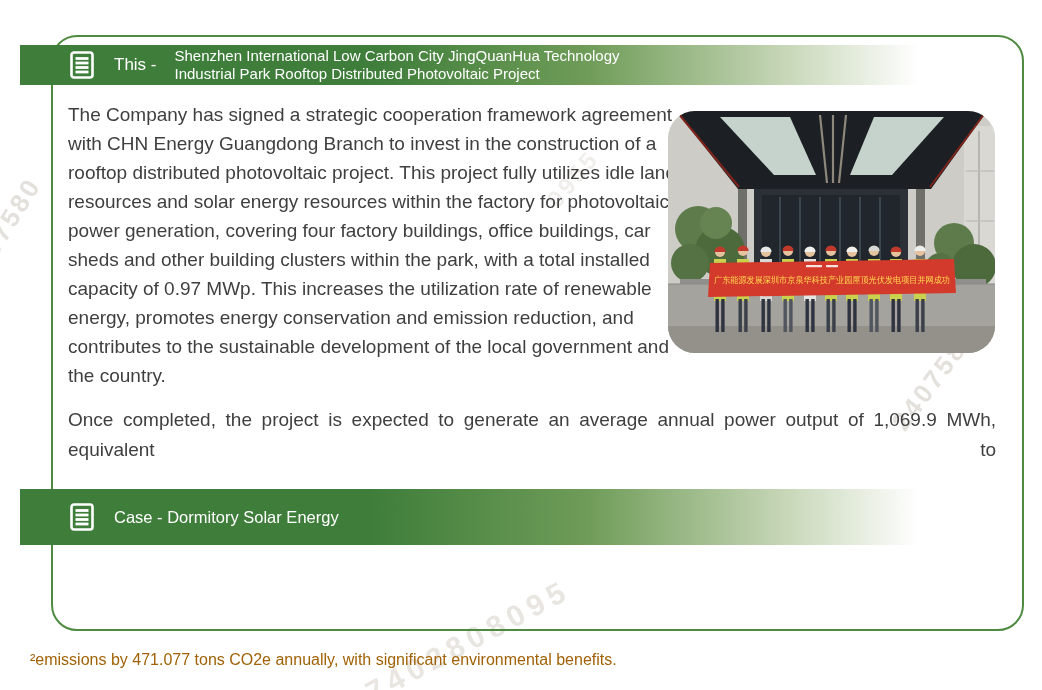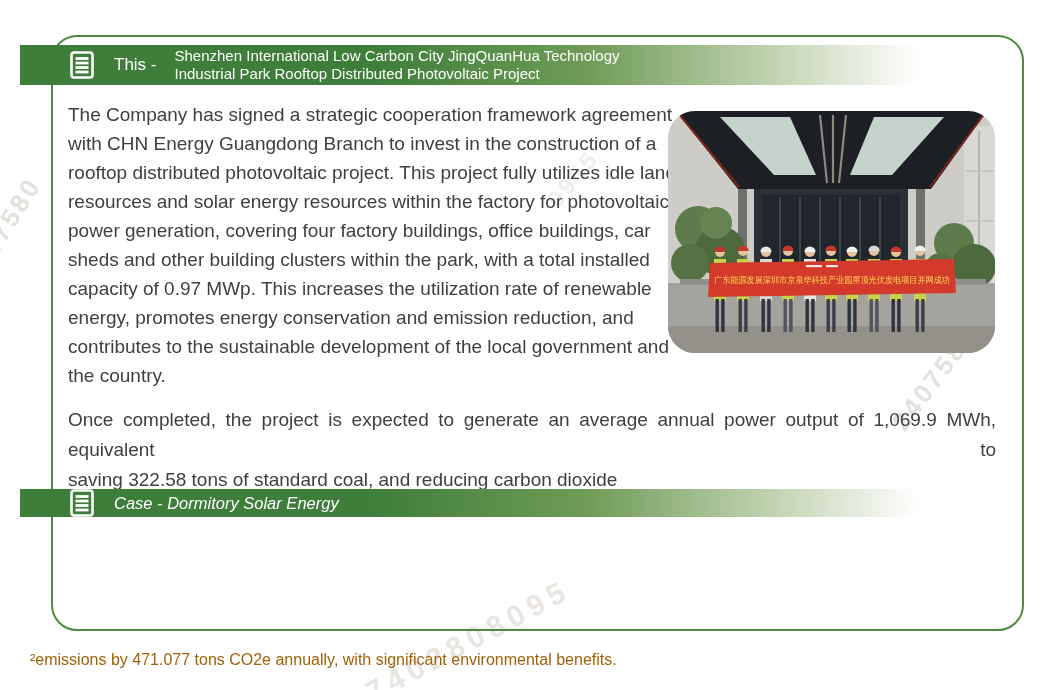--- a/index.html
+++ b/index.html
@@ -15,21 +15,21 @@
   .wm-top{left:552px;top:190px;font-size:24px;letter-spacing:3px;transform:rotate(-50deg);transform-origin:left center;opacity:.55;}
 
   
   .frame{position:absolute;left:51px;top:35px;width:973px;height:596px;box-sizing:border-box;
          border:2px solid #4e8b41;border-radius:26px;z-index:1;background:transparent;}
 
   
   .case-bar{position:absolute;left:20px;width:917px;display:flex;align-items:center;z-index:3;
             background:linear-gradient(90deg,#3e7d3a 0%,#3e7d3a 38%,#6f9c58 62%,#c9d8ba 84%,rgba(255,255,255,0) 98%);}
   .bar1{top:45px;height:40px;}
-  .bar2{top:489px;height:28px;font-style:italic;}
+  .bar2{top:489px;height:56px;}
   .doc-icon{margin-left:50px;display:flex;align-items:center;}
   .case-label{margin-left:20px;color:#fff;font-size:17px;white-space:nowrap;}
   .case-title{margin-left:18px;color:#fff;font-size:15px;line-height:18px;}
   .bar2 .case-label{font-size:16.5px;}
 
   
   .para{position:absolute;color:#3f3f3f;font-size:19px;z-index:2;}
   .para1{left:68px;top:100px;width:650px;line-height:29px;white-space:pre-line;}
   .para2{left:68px;top:405px;width:928px;line-height:30px;}
   .para3{left:68px;top:548px;width:928px;line-height:30px;}
@@ -207,21 +207,20 @@
         <polygon points="42,152 286,148 288,182 40,186" fill="#d43a2c"></polygon>
         <rect x="138" y="154" width="16" height="2.2" fill="#ffffff" opacity="0.85"></rect>
         <rect x="158" y="154" width="12" height="2.2" fill="#ffffff" opacity="0.85"></rect>
         <text x="164" y="172" text-anchor="middle" font-size="9" fill="#ffd94f" textLength="236" lengthAdjust="spacingAndGlyphs">广东能源发展深圳市京泉华科技产业园屋顶光伏发电项目并网成功</text>
       </g>
     </svg>
   </div>
 
   <div class="para para2">
     <div class="jline">Once completed, the project is expected to generate an average annual power output of 1,069.9 MWh, equivalent to</div>
-    <div>saving 322.58 tons of standard coal, and reducing carbon dioxide</div>
   </div>
 
   <div class="case-bar bar2">
     <span class="doc-icon">
       <svg width="24" height="28" viewBox="0 0 24 28">
         <rect x="1.5" y="1.5" width="21" height="25" rx="2.5" fill="none" stroke="#ffffff" stroke-width="2.6"></rect>
         <line x1="5.5" y1="7.5" x2="18.5" y2="7.5" stroke="#ffffff" stroke-width="2.8"></line>
         <line x1="5.5" y1="12" x2="18.5" y2="12" stroke="#ffffff" stroke-width="2.8"></line>
         <line x1="5.5" y1="16.5" x2="18.5" y2="16.5" stroke="#ffffff" stroke-width="2.8"></line>
         <line x1="5.5" y1="21" x2="18.5" y2="21" stroke="#ffffff" stroke-width="2.8"></line>

